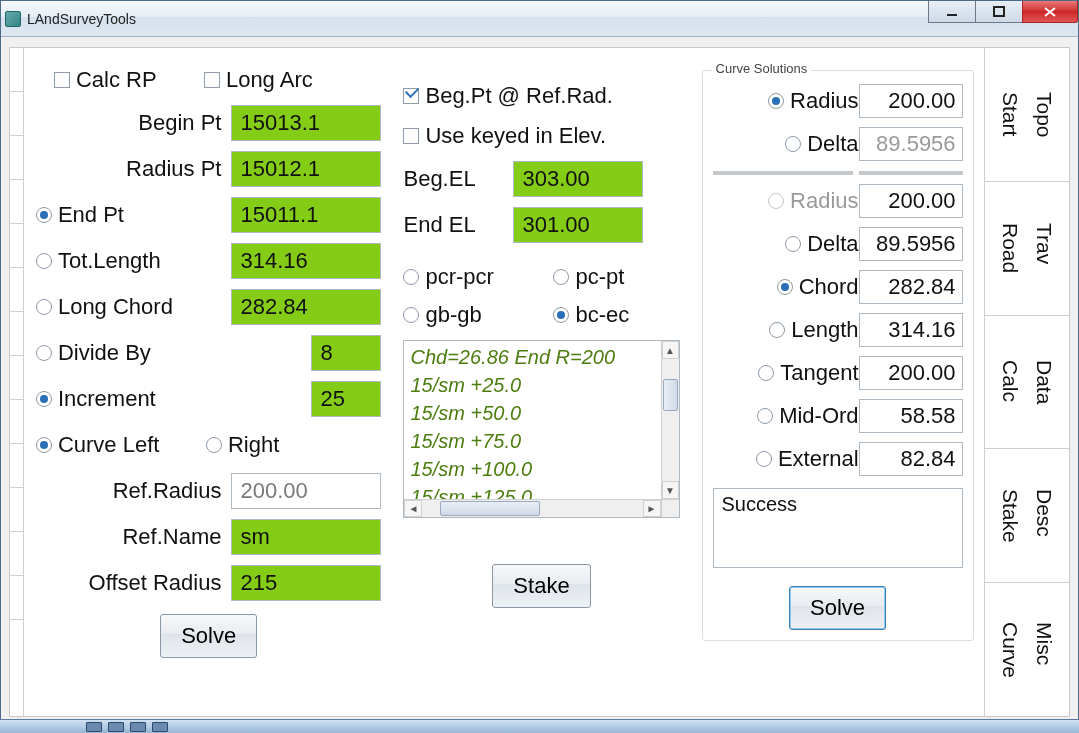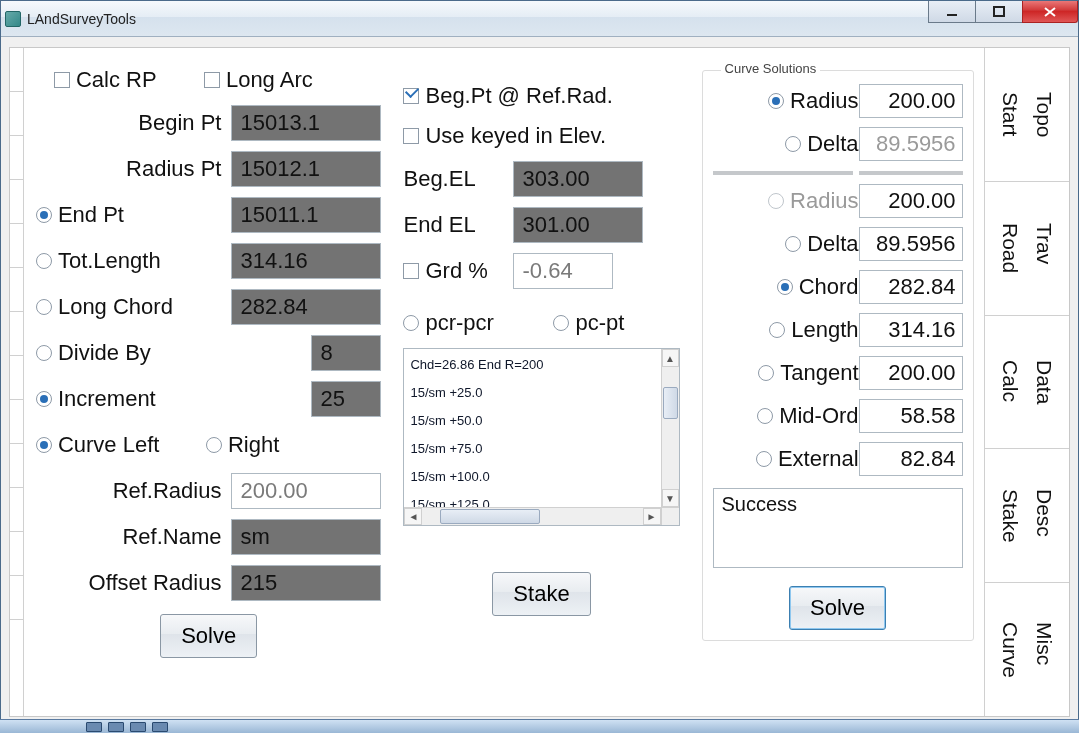--- a/index.html
+++ b/index.html
@@ -66,21 +66,21 @@
   .col2 { width:300px; position:relative;margin-top:16px; }
   .col3 { width:296px; border-left:0; }
 
   
   .row { display:flex; align-items:center; height:46px; }
   .row.hdr { height:40px; }
   .lbl { display:flex; align-items:center; flex:1 1 auto; font-size:22px; color:#111; white-space:nowrap; }
   .lbl.right { justify-content:flex-end; padding-right:10px; }
   input[type=text].field {
     font:inherit; font-size:22px; color:#111;
-    border:1px solid #aeb9c2; background:#737373;
+    border:1px solid #aeb9c2; background:#84cc16;
     height:36px; padding:0 8px; width:150px;
   }
   input[type=text].field.num { }
   input[type=text].field.grey { color:#7a7a7a; background:#fff;}
 
   
   .ck, .rd {
     appearance:none; margin:0 6px 0 0; position:relative;
     border:1px solid #8e9aa7; width:16px;height:16px; background:#fff;
   }
@@ -105,21 +105,21 @@
     background:linear-gradient(180deg,#f7f8fa 0%,#e8ecf0 45%,#dfe4ea 46%,#edf1f5 100%);
     border-radius:3px;
   }
   button.btn.focus { border:1px solid #3c7fb1; box-shadow:0 0 0 1px #8ec7ef inset; }
 
   
   .listbox {
     border:1px solid #aeb9c2; background:#fff; height:178px;
     position:relative; overflow:hidden; margin-top:6px;
   }
-  .listcontent { padding:2px 6px; font-size:13px; color:#0f172a; line-height:28px; white-space:nowrap; }
+  .listcontent { padding:2px 6px; font-size:20px; color:#4d7c0f; line-height:28px; white-space:nowrap;font-style:italic; }
   .vscroll {
     position:absolute;right:0;top:0;width:18px;height:calc(100% - 18px);
     background:#efefef;border-left:1px solid #d0d0d0;
     display:flex;flex-direction:column;align-items:center;
   }
   .vscroll .arr { width:100%;height:18px;display:flex;align-items:center;justify-content:center;color:#555;font-size:10px;background:#f6f6f6;border:1px solid #d0d0d0;}
   .vscroll .track {flex:1;width:100%;position:relative;}
   .vscroll .thumb{position:absolute;top:20px;left:1px;right:1px;height:32px;background:linear-gradient(90deg,#e8eef6,#cfd9e6);border:1px solid #9aaabf;border-radius:2px;}
   .hscroll {
     position:absolute;left:0;bottom:0;height:18px;width:calc(100% - 18px);
@@ -129,21 +129,21 @@
   .hscroll .track{flex:1;height:100%;position:relative;}
   .hscroll .thumb{position:absolute;top:1px;bottom:1px;left:18px;width:100px;background:linear-gradient(180deg,#e8eef6,#cfd9e6);border:1px solid #9aaabf;border-radius:2px;}
   .corner{position:absolute;right:0;bottom:0;width:18px;height:18px;background:#efefef;border-top:1px solid #d0d0d0;border-left:1px solid #d0d0d0;}
 
   
   .group {
     border:1px solid #dcdcdc; border-radius:3px; padding:8px 10px 10px 10px;
     position:relative; margin-top:10px;
   }
   .group > .legend {
-    position:absolute; top:-10px; left:18px; background:#fff;
+    position:absolute; top:-10px; left:9px; background:#fff;
     font-size:13px; color:#444; padding:0 4px;
   }
   .crow { display:flex;align-items:center;height:43px; }
   .crow .lab { display:flex;align-items:center;flex:1 1 auto;font-size:22px;color:#111;justify-content:flex-end;}
   .crow .lab.dim { color:#9a9a9a; }
   input[type=text].cval { font:inherit;font-size:22px;border:1px solid #aeb9c2;height:34px;width:104px;text-align:right;padding:0 6px;color:#111;background:#fff;}
   input[type=text].cval.dim { color:#9a9a9a; }
   .hr { height:4px;background:#c5c8cb;margin:6px 0 4px 0; display:flex; }
   .hr .seg1{flex:1;} .hr .seg2{width:104px;margin-left:6px;background:#c5c8cb;} .hr{background:none;} .hr .seg1,.hr .seg2{background:#c5c8cb;height:4px;}
   .status {
@@ -322,36 +322,39 @@
           </label>
         </div>
         <div class="row">
           <div class="lbl" style="flex:none;width:110px;">Beg.EL</div>
           <input class="field num" style="width: 130px;" type="text" value="303.00">
         </div>
         <div class="row">
           <div class="lbl" style="flex:none;width:110px;">End EL</div>
           <input class="field num" style="width: 130px;" type="text" value="301.00">
         </div>
-        <div class="row">
-          <label class="lbl" style="flex:none;width:110px;">
-            <input type="checkbox" class="ck" style="">
-              <span>Grd %</span>
-          </label>
-          <input class="field num grey" style="width: 100px;" type="text" value="-0.64">
-        </div>
         <div style="height:10px"></div>
         <div class="row" style="height:38px;">
           <label class="lbl" style="flex:none;width:150px;">
               <input type="radio" class="rd" style="">
               <span>pcr-pcr</span>
             </label>
           <label class="lbl">
               <input type="radio" class="rd" style="">
               <span>pc-pt</span>
+            </label>
+        </div>
+        <div class="row" style="height:38px;">
+          <label class="lbl" style="flex:none;width:150px;">
+              <input type="radio" class="rd" style="">
+              <span>gb-gb</span>
+            </label>
+          <label class="lbl">
+              <input type="radio" class="rd" checked="" style="">
+              <span>bc-ec</span>
             </label>
         </div>
 
         <div class="listbox">
           <div class="listcontent">
             <div>Chd=26.86 End R=200</div>
             <div>15/sm +25.0</div>
             <div>15/sm +50.0</div>
             <div>15/sm +75.0</div>
             <div>15/sm +100.0</div>

